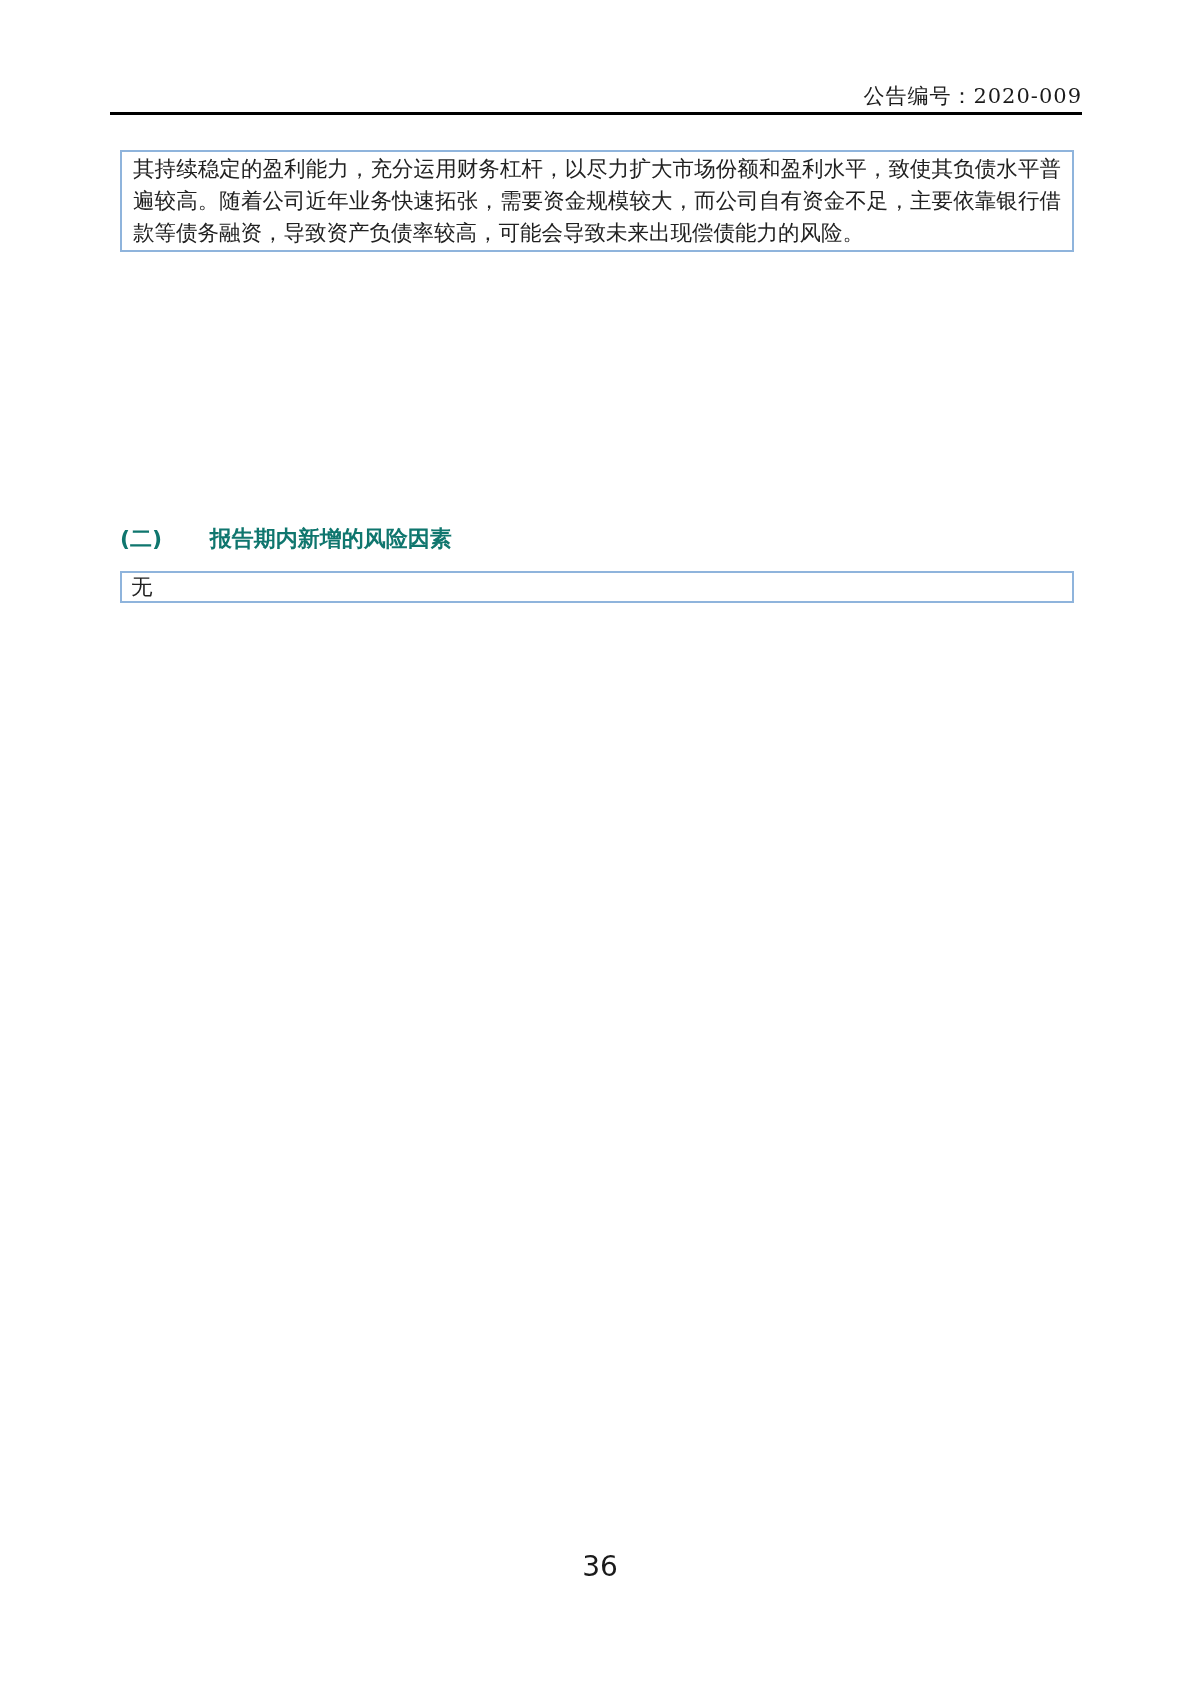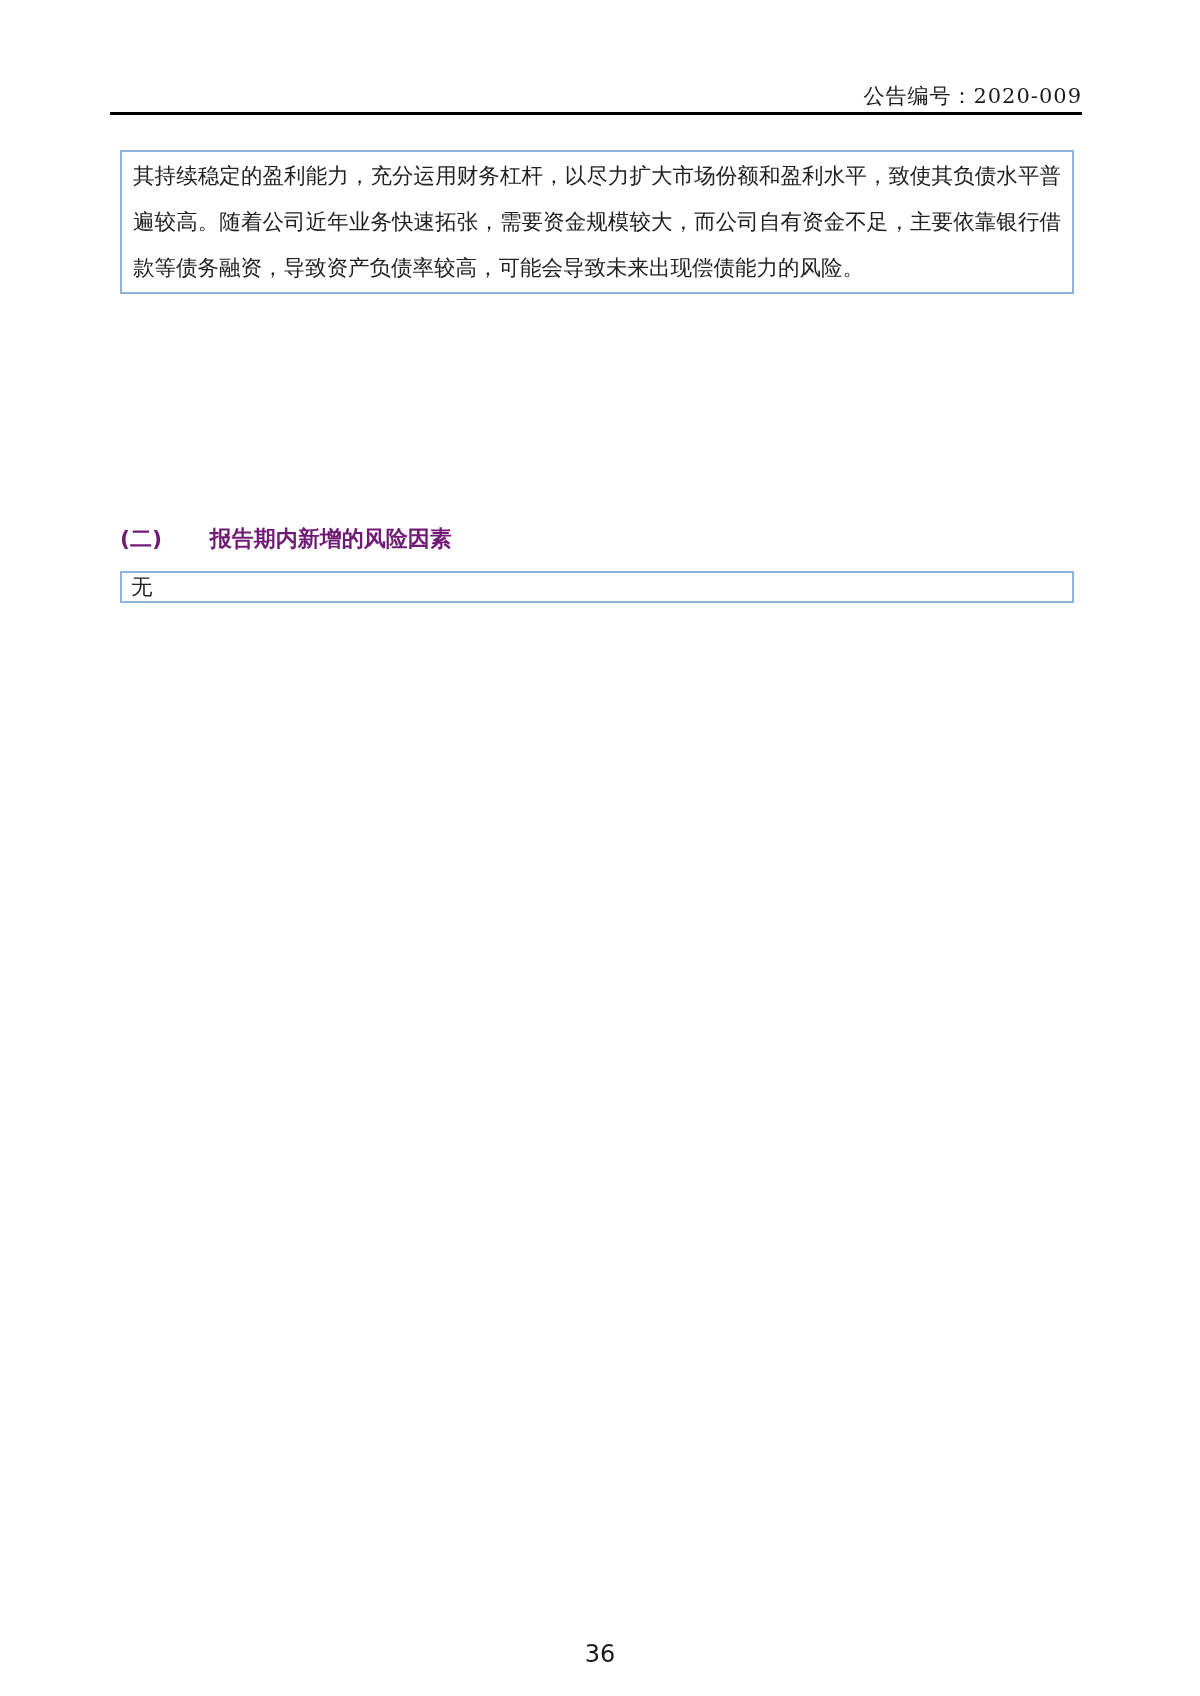--- a/index.html
+++ b/index.html
@@ -36,62 +36,62 @@
     left:120px;
     width:954px;
     box-sizing:border-box;
     border:2px solid #8fb4dc;
     background:#ffffff;
     padding:1px 11px;
   }
   .risk-box p{
     margin:0;
     font-size:21.5px;
-    line-height:46px;
+    line-height:32px;
     text-align:justify;
     text-justify:inter-ideograph;
     color:#212121;
   }
   .risk-box p.indent{
     text-indent:2em;
   }
   .section-heading{
     position:absolute;
     top:524px;
     left:120px;
     font-family:"DejaVu Sans","Liberation Sans",sans-serif;
     font-weight:bold;
     font-size:22px;
-    color:#701a75;
+    color:#0f766e;
     white-space:nowrap;
   }
   .section-heading .sec-num{display:inline-block;}
   .section-heading .sec-title{display:inline-block;margin-left:40px;}
   .none-box{
     position:absolute;
     top:571px;
     left:120px;
     width:954px;
     height:32px;
     box-sizing:border-box;
     border:2px solid #8fb4dc;
     background:#ffffff;
     padding-left:9px;
     font-size:21.5px;
     line-height:28px;
     color:#212121;
   }
   .page-number{
     position:absolute;
-    top:1640px;
+    top:1550px;
     left:0;
     width:100%;
     text-align:center;
     font-family:"DejaVu Sans","Liberation Sans",sans-serif;
-    font-size:24px;
+    font-size:28px;
     color:#1a1a1a;
   }
 </style>
 </head>
 <body>
 
 <div class="page">
 
   <span class="doc-number">公告编号：2020-009</span>
 

